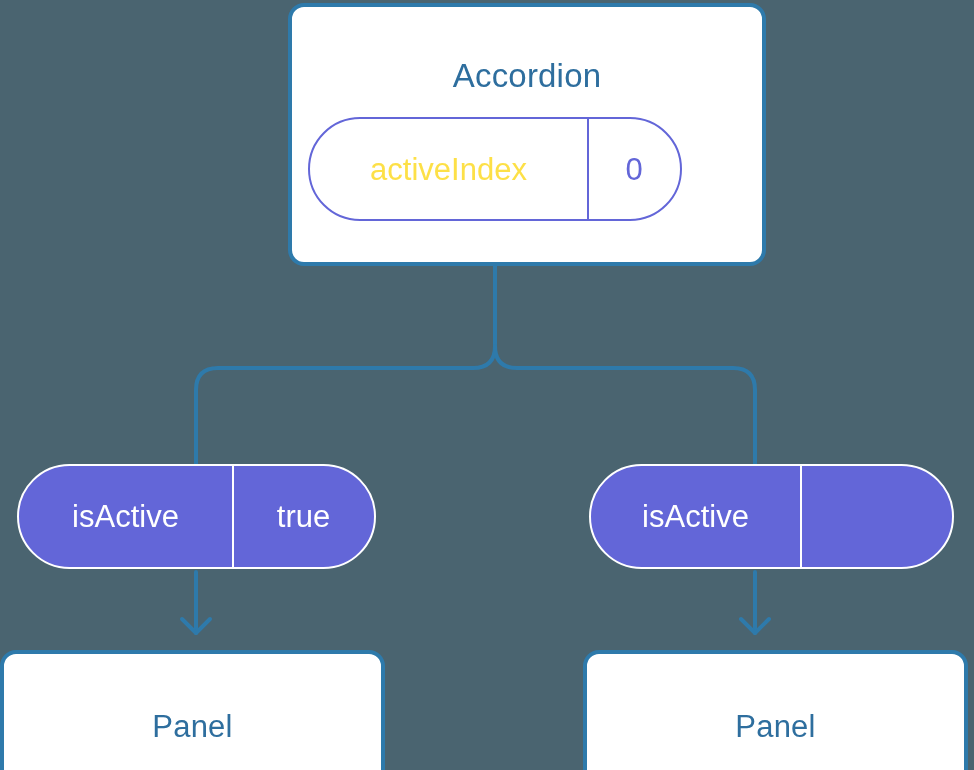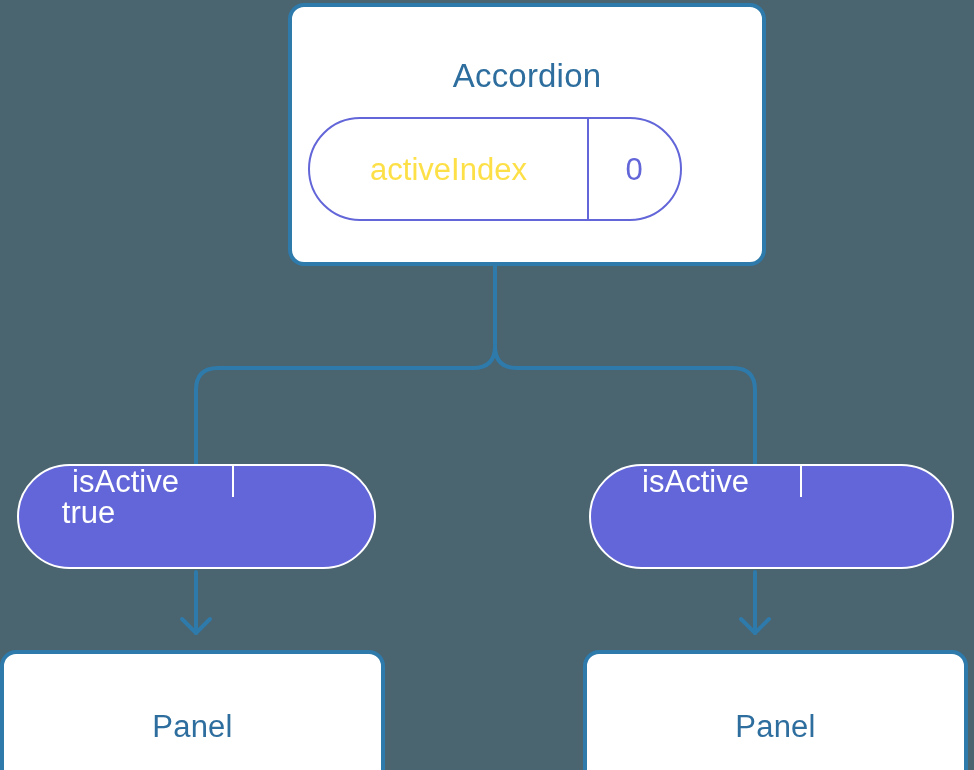--- a/index.html
+++ b/index.html
@@ -98,21 +98,20 @@
     border-right: 2.5px solid #6366d8;
   }
   .state-pill.outlined .pill-val {
     color: #6366d8;
   }
 
   
   .state-pill.filled {
     background: #6366d8;
     border: 2.5px solid #ffffff;
-    flex-direction: column;
   }
   .state-pill.filled .pill-key {
     color: #ffffff;
     border-right: 2.5px solid #ffffff;
   }
   .state-pill.filled .pill-val {
     color: #ffffff;
   }
 
   

